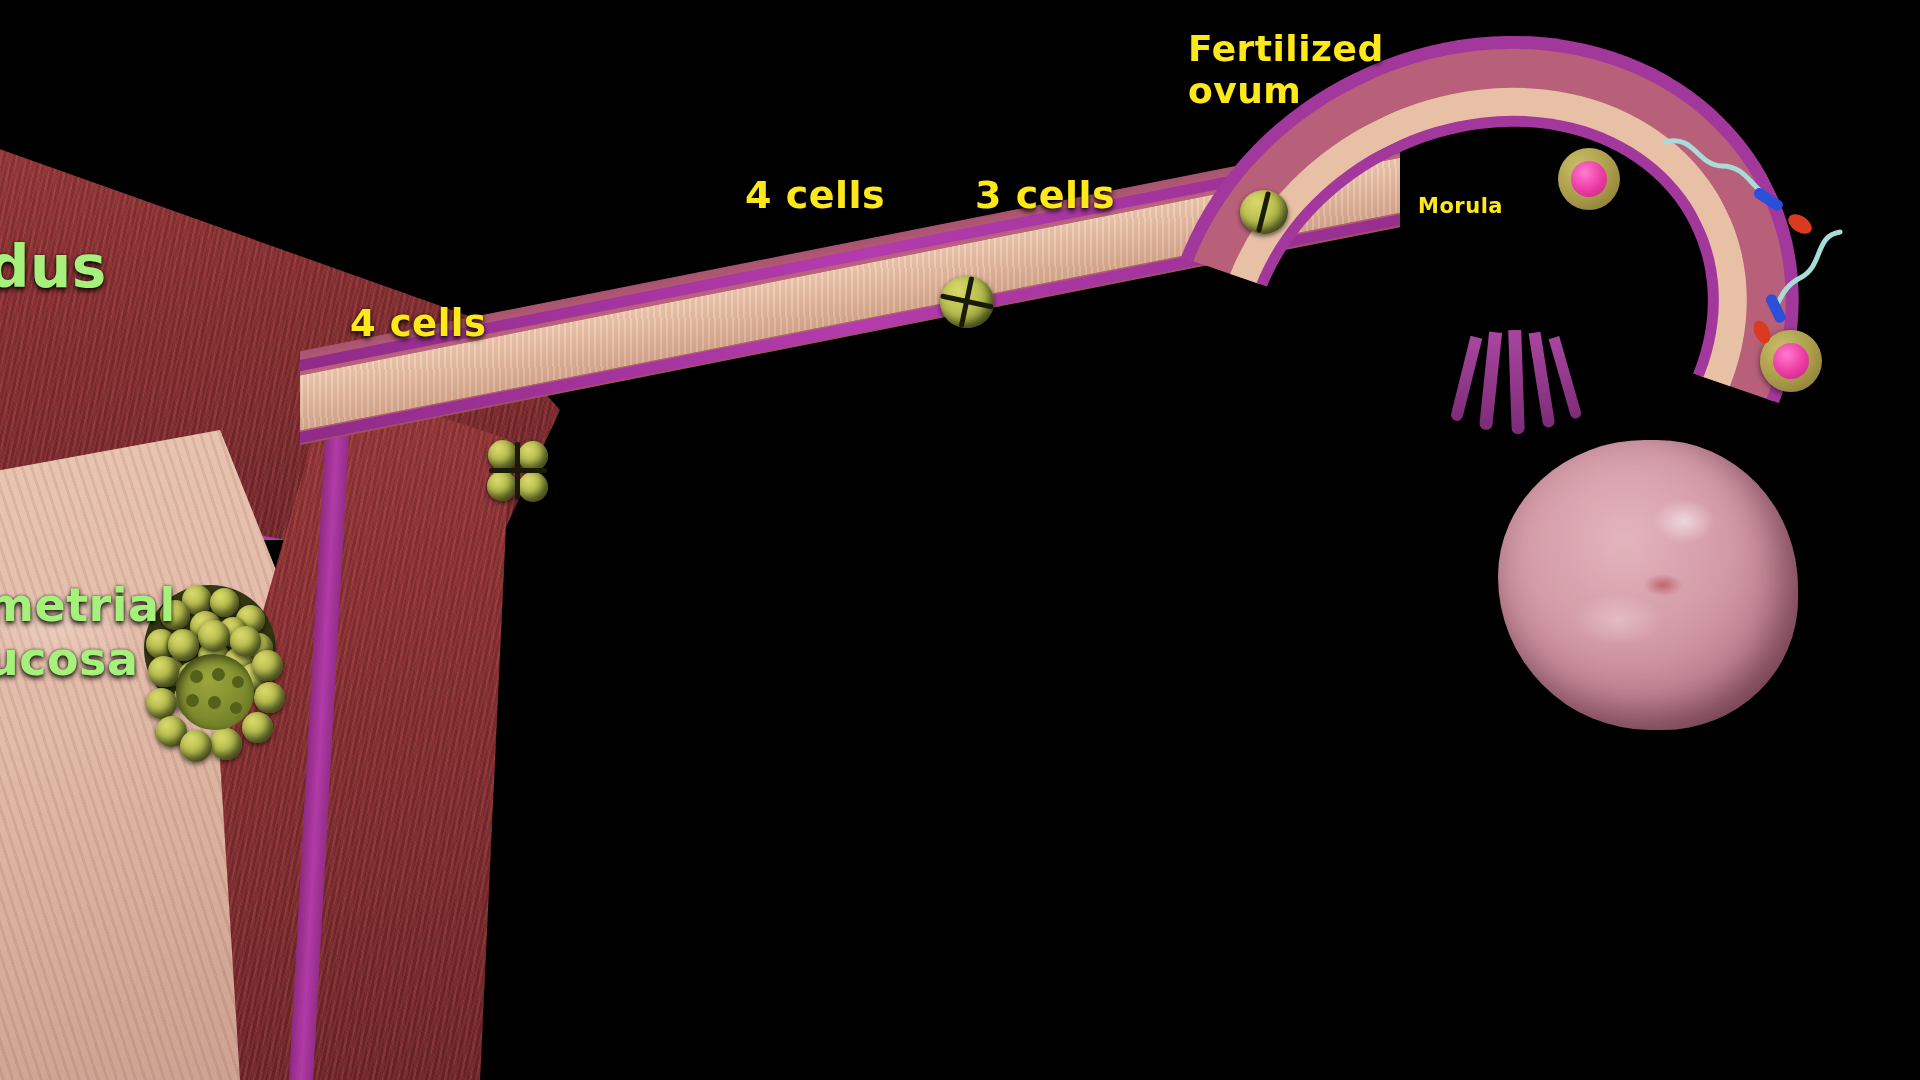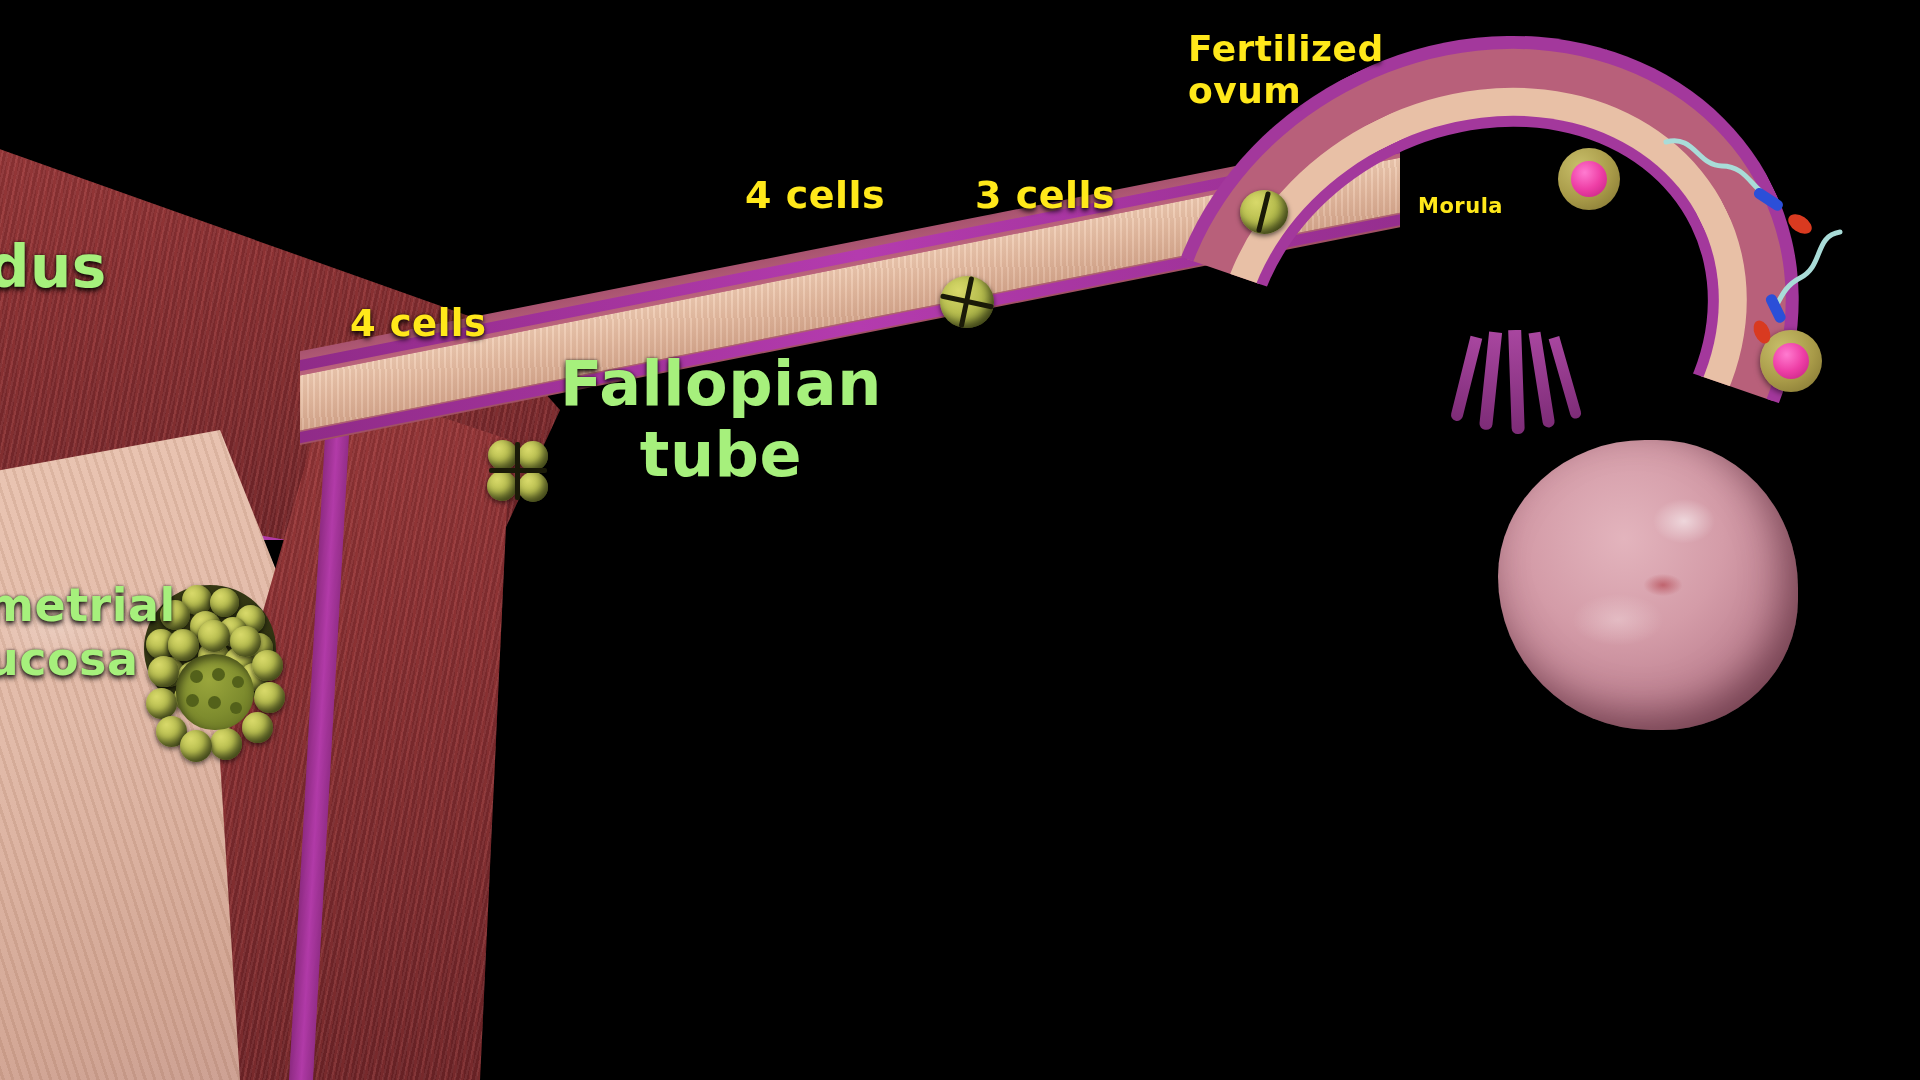--- a/index.html
+++ b/index.html
@@ -243,22 +243,20 @@
 
   <div class="lbl lbl-green" style="left:-12px;top:238px;font-size:58px;">dus</div>
 
   <div class="lbl lbl-yellow" style="left:350px;top:305px;font-size:37px;">4 cells</div>
 
 
   <div class="lbl lbl-green" style="left:-14px;top:578px;font-size:46px;line-height:1.18;">metrial
 ucosa</div>
 
 
-  <div class="lbl lbl-green" style="left:560px;top:348px;font-size:62px;text-align:center;line-height:1.15;">Fallopian
-tube</div>
 
   <div class="lbl lbl-yellow" style="left:745px;top:176px;font-size:38px;">4 cells</div>
 
   <div class="lbl lbl-yellow" style="left:975px;top:176px;font-size:38px;">3 cells</div>
 
   <div class="lbl lbl-yellow" style="left:1188px;top:28px;font-size:36px;line-height:1.18;">Fertilized
 ovum</div>
 
   <div class="lbl lbl-yellow lbl-small" style="left:1418px;top:196px;">Morula</div>
 

